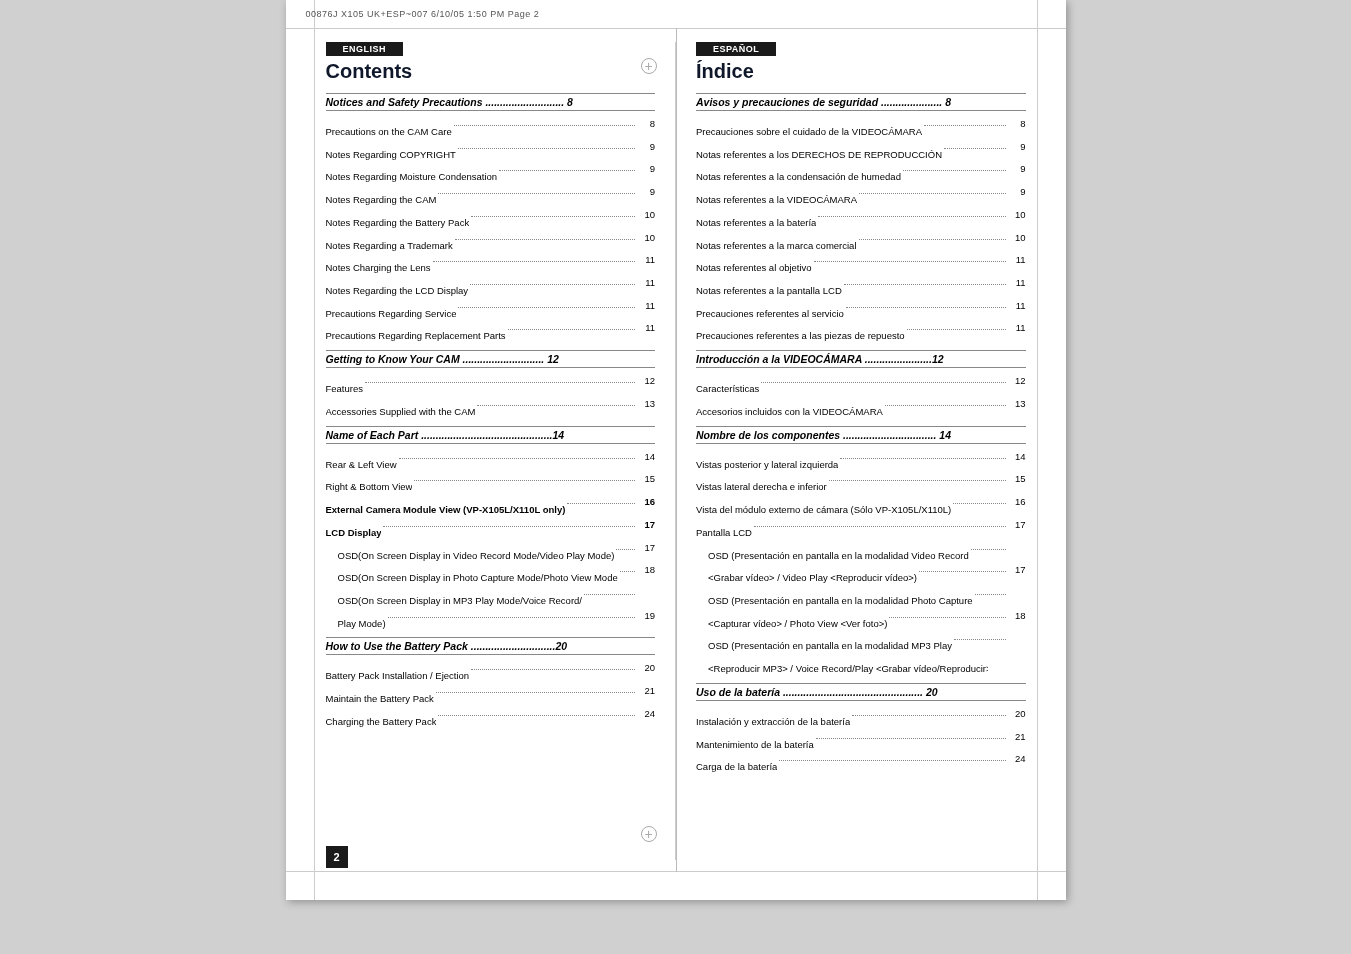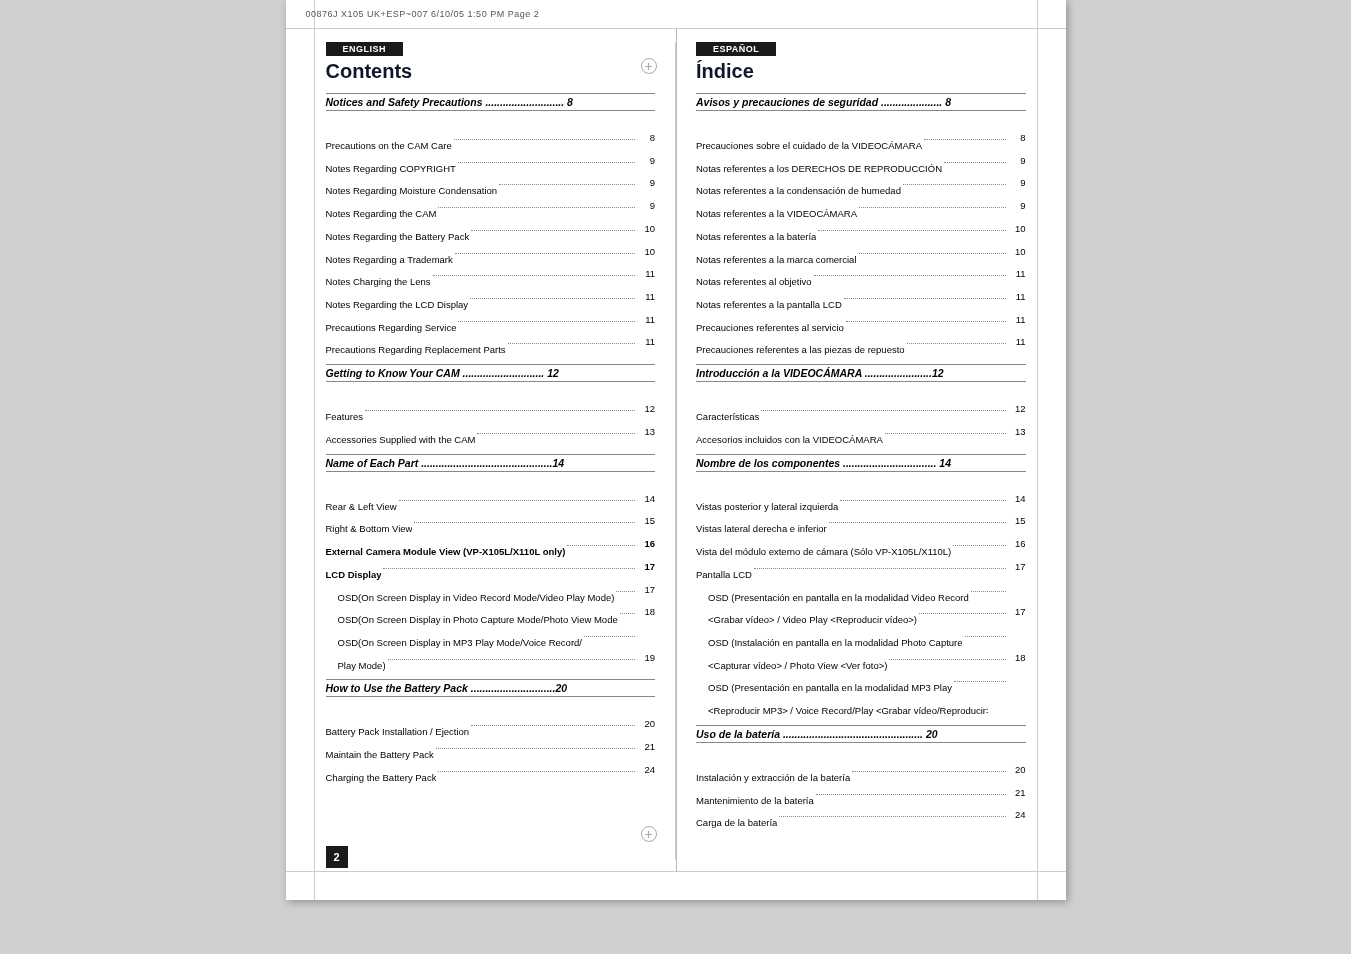--- a/index.html
+++ b/index.html
@@ -147,21 +147,21 @@
       margin-top: 2px;
     }
     .toc-section-header {
       font-style: italic;
       font-weight: bold;
       font-size: 10.5px;
       color: #000;
       border-top: 1px solid #888;
       border-bottom: 1px solid #888;
       padding: 2px 0;
-      margin: 6px 0 20px 0;
+      margin: 6px 0 6px 0;
       display: flex;
       justify-content: space-between;
     }
     .toc-entry {
       display: flex;
       justify-content: space-between;
       font-size: 9.5px;
       color: #000;
       line-height: 1.55;
       padding-left: 0px;
@@ -468,21 +468,21 @@
             <span class="label">OSD (Presentación en pantalla en la modalidad Video Record</span>
             <span class="dots"></span>
             <span class="page-num"></span>
           </div>
         <div class="toc-entry indented">
             <span class="label">&lt;Grabar vídeo&gt; / Video Play &lt;Reproducir vídeo&gt;)</span>
             <span class="dots"></span>
             <span class="page-num">17</span>
           </div>
         <div class="toc-entry indented">
-            <span class="label">OSD (Instalación en pantalla en la modalidad Photo Capture</span>
+            <span class="label">OSD (Presentación en pantalla en la modalidad Photo Capture</span>
             <span class="dots"></span>
             <span class="page-num"></span>
           </div>
         <div class="toc-entry indented">
             <span class="label">&lt;Capturar vídeo&gt; / Photo View &lt;Ver foto&gt;)</span>
             <span class="dots"></span>
             <span class="page-num">18</span>
           </div>
         <div class="toc-entry indented">
             <span class="label">OSD (Presentación en pantalla en la modalidad MP3 Play</span>

